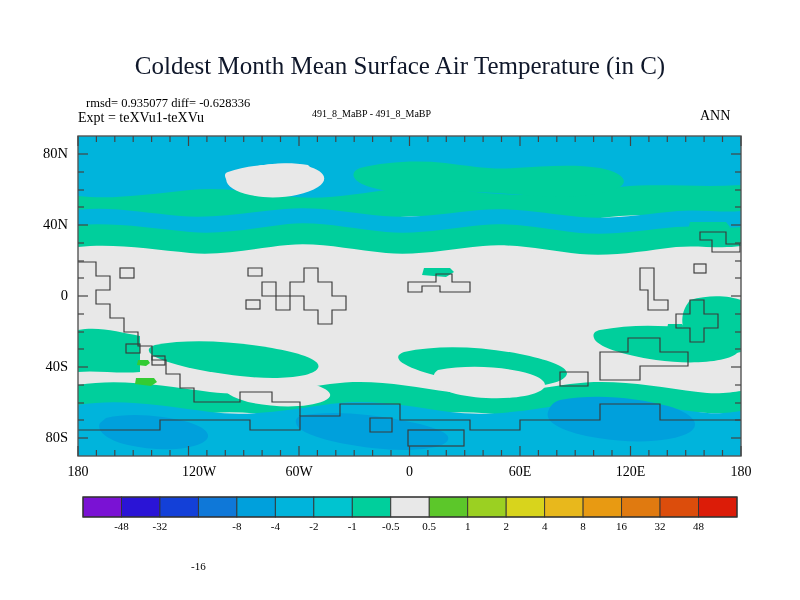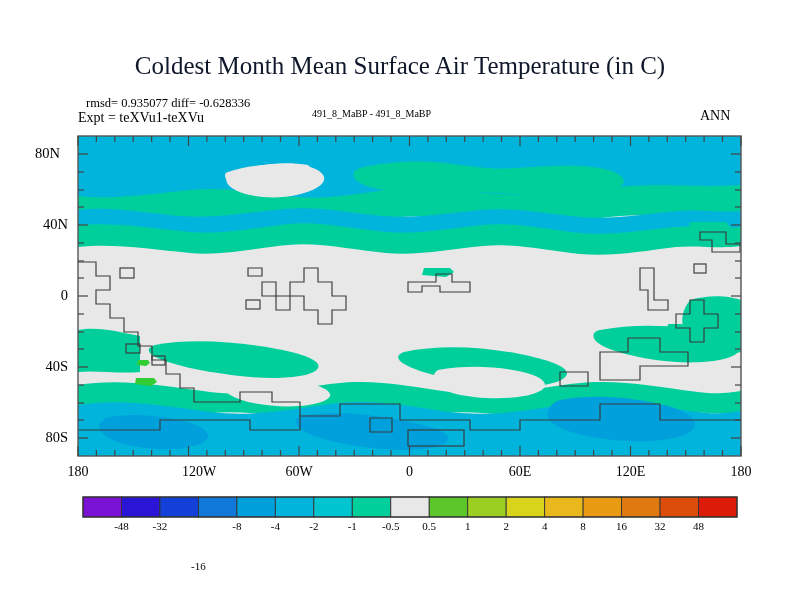--- a/index.html
+++ b/index.html
@@ -341,21 +341,21 @@
     </g>
 </svg>
 
 <div class="ttl">Coldest Month Mean Surface Air Temperature (in C)</div>
 <div class="hdr" id="rmsd">rmsd= 0.935077 diff= -0.628336</div>
 <div class="hdr" id="expt">Expt = teXVu1-teXVu</div>
 <div class="hdr" id="casename">491_8_MaBP - 491_8_MaBP</div>
 <div class="hdr" id="season">ANN</div>
 
 <div id="ylabels">
-    <div class="ylab" style="left: 14px; top: 144.778px;">80N</div>
+    <div class="ylab" style="left: 22px; top: 144.778px;">80N</div>
     <div class="ylab" style="left: 22px; top: 215.889px;">40N</div>
     <div class="ylab" style="left: 22px; top: 287px;">0</div>
     <div class="ylab" style="left: 22px; top: 358.111px;">40S</div>
     <div class="ylab" style="left: 22px; top: 429.222px;">80S</div>
   </div>
 <div id="xlabels">
     <div class="xlab" style="left: 43px; top: 464px;">180</div>
     <div class="xlab" style="left: 164px; top: 464px;">120W</div>
     <div class="xlab" style="left: 264px; top: 464px;">60W</div>
     <div class="xlab" style="left: 374.5px; top: 464px;">0</div>

